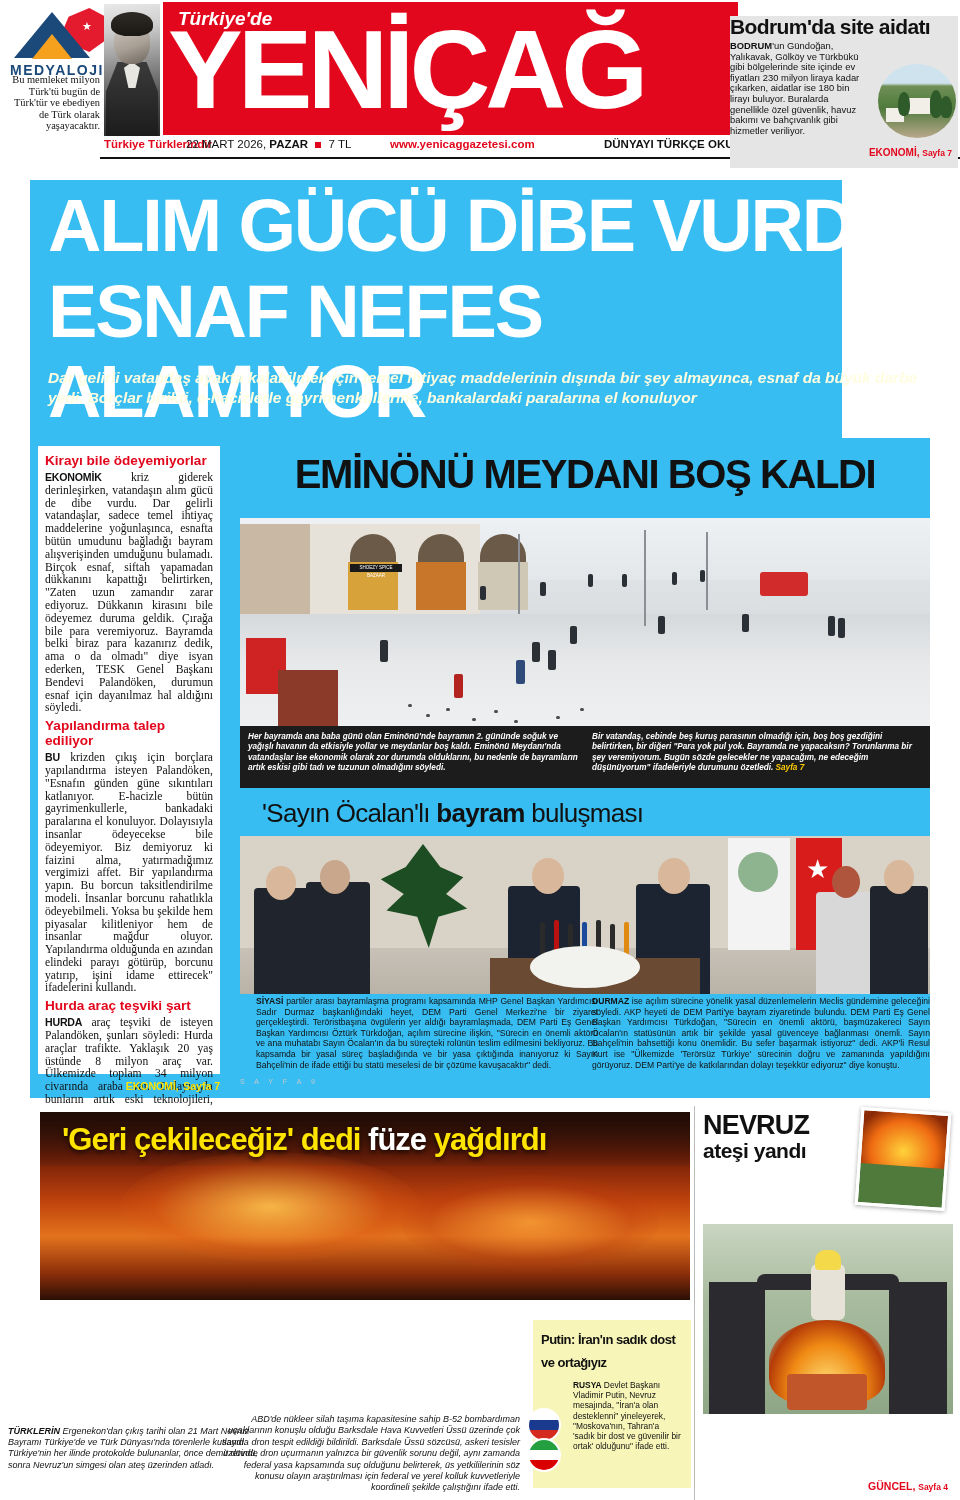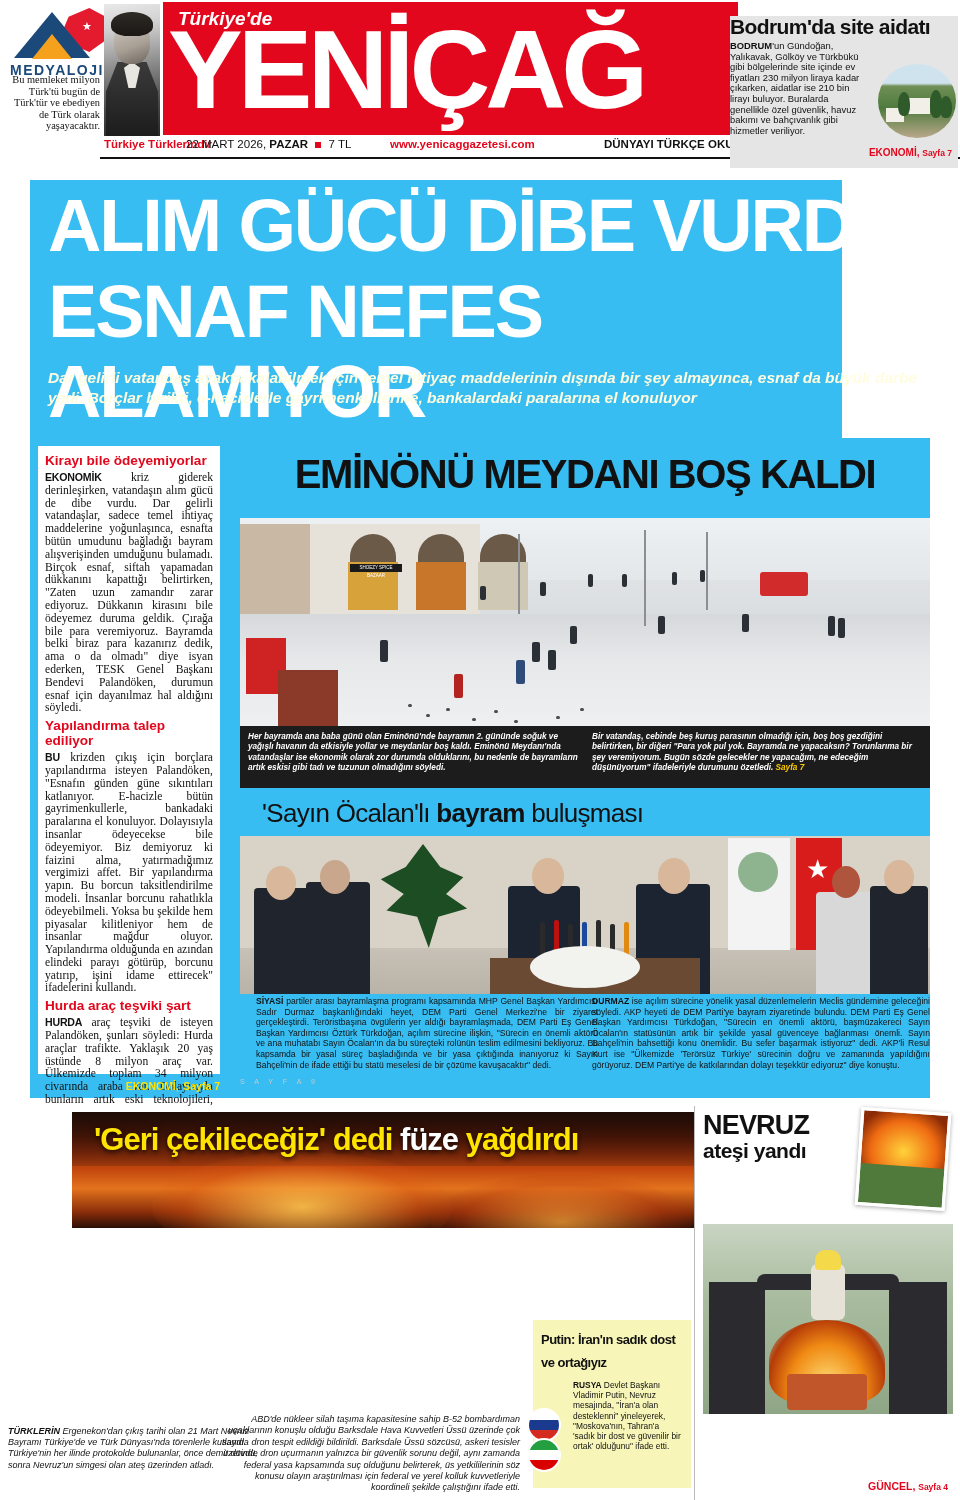--- a/index.html
+++ b/index.html
@@ -133,22 +133,22 @@
 
   .oc-text-l { position:absolute; left:256px; top:996px; width:342px; font-family:"Liberation Sans", sans-serif;
      font-size:8.6px; line-height:10.6px; color:#111; text-align:justify; }
   .oc-text-r { position:absolute; left:592px; top:996px; width:338px; font-family:"Liberation Sans", sans-serif;
      font-size:8.6px; line-height:10.6px; color:#111; text-align:justify; }
   .oc-text-l b, .oc-text-r b { font-weight:bold; }
   .sayfa-watermark { position:absolute; left:240px; top:1078px; color:#c8c8c8; font-size:7px; letter-spacing:4px; }
 
   
   .bl { position:absolute; left:30px; top:1106px; width:660px; height:394px; background:#fff; }
-  .bl-photo { position:absolute; left:10px; top:6px; width:650px; height:116px; overflow:hidden;
-     background: linear-gradient(180deg,#2a0d06 0%,#6d1a07 22%,#c0440d 48%,#e3731d 66%,#8c2e0a 86%,#2a0f06 100%); margin-left: 32px; }
+  .bl-photo { position:absolute; left:10px; top:6px; width:650px; height:188px; overflow:hidden;
+     background: linear-gradient(180deg,#2a0d06 0%,#6d1a07 22%,#c0440d 48%,#e3731d 66%,#8c2e0a 86%,#2a0f06 100%); }
   .fire-glow { position:absolute; left:80px; top:40px; width:300px; height:110px; border-radius:50%;
      background: radial-gradient(ellipse at center, rgba(255,200,80,.85), rgba(220,90,20,.35) 55%, rgba(0,0,0,0) 75%); }
   .fire-glow2 { position:absolute; left:360px; top:62px; width:260px; height:96px; border-radius:50%;
      background: radial-gradient(ellipse at center, rgba(255,170,60,.7), rgba(190,60,15,.3) 55%, rgba(0,0,0,0) 75%); }
   .smoke { position:absolute; left:0; top:0; width:650px; height:54px;
      background: linear-gradient(180deg, rgba(30,12,6,.92), rgba(90,35,12,.3)); }
   .bl-head { position:absolute; left:22px; top:10px; width:630px; font-size:31px; line-height:36px;
      font-weight:bold; letter-spacing:-1px; color:#fff; text-shadow:0 2px 5px rgba(0,0,0,.8); }
   .bl-head .yel { color:#ffe400; }
   .b52-text { position:absolute; left:220px; top:1414px; width:300px; font-family:"Liberation Sans", sans-serif;
@@ -228,21 +228,21 @@
         <span class="sq"></span>
         <span>7 TL</span>
       </div>
       <div class="web">www.yenicaggazetesi.com</div>
       <div class="slogan">DÜNYAYI TÜRKÇE OKUYUN</div>
     </div>
     <div class="mh-rule"></div>
 
     <div class="bodrum">
       <h3>Bodrum'da site aidatı</h3>
-      <p><b>BODRUM</b><span>'un Gündoğan, Yalıkavak, Gölköy ve Türkbükü gibi bölgelerinde site içinde ev fiyatları 230 milyon liraya kadar çıkarken, aidatlar ise 210 bin lirayı buluyor. Buralarda genellikle özel güvenlik, havuz bakımı ve bahçıvanlık gibi hizmetler veriliyor.</span></p>
+      <p><b>BODRUM</b><span>'un Gündoğan, Yalıkavak, Gölköy ve Türkbükü gibi bölgelerinde site içinde ev fiyatları 230 milyon liraya kadar çıkarken, aidatlar ise 180 bin lirayı buluyor. Buralarda genellikle özel güvenlik, havuz bakımı ve bahçıvanlık gibi hizmetler veriliyor.</span></p>
       <div class="bodrum-img">
         <div class="house" style="left:30px;top:34px;width:22px;height:16px;"></div>
         <div class="house" style="left:8px;top:44px;width:18px;height:14px;"></div>
         <div class="tree" style="left:52px;top:26px;"></div>
         <div class="tree" style="left:62px;top:32px;height:22px;"></div>
         <div class="tree" style="left:20px;top:28px;height:24px;"></div>
       </div>
       <div class="tag">
         <span>EKONOMİ,</span>
         <small>Sayfa 7</small>

